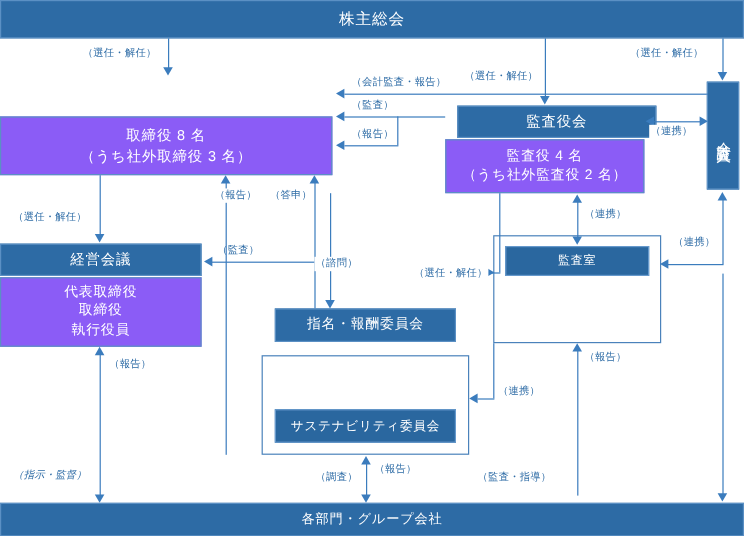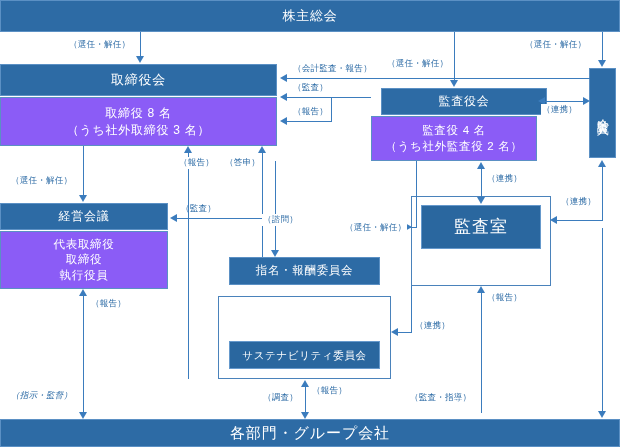--- a/index.html
+++ b/index.html
@@ -68,21 +68,20 @@
     padding:0 1px;
   }
 </style>
 </head>
 <body>
 
 <div id="stage">
 
   <div class="box" style="left:0px;top:0px;width:620px;height:32px;font-size:13px;">株主総会</div>
 
-  <div class="box" style="left:0px;top:64px;width:277px;height:32px;font-size:13px;">取締役会</div>
 
   <div class="box sub" style="left:0px;top:97px;width:277px;height:49px;font-size:12px;">取締役 8 名
 （うち社外取締役 3 名）</div>
 
   <div class="box" style="left:381px;top:88px;width:166px;height:27px;font-size:12px;">監査役会</div>
 
   <div class="box sub" style="left:371px;top:116px;width:166px;height:45px;font-size:11.5px;">監査役 4 名
 （うち社外監査役 2 名）</div>
 
   <div class="vbox" style="left:589px;top:68px;width:27px;height:90px;font-size:12px;">会計監査人</div>
@@ -92,23 +91,23 @@
   <div class="box sub" style="left:0px;top:231px;width:168px;height:58px;font-size:11.5px;">代表取締役
 取締役
 執行役員</div>
 
   <div class="box" style="left:229px;top:257px;width:151px;height:28px;font-size:11.5px;">指名・報酬委員会</div>
 
   <div class="group" style="left:218px;top:296px;width:173px;height:83px;"></div>
   <div class="box inner" style="left:229px;top:341px;width:151px;height:28px;font-size:10.5px;">サステナビリティ委員会</div>
 
   <div class="group" style="left:411px;top:196px;width:140px;height:90px;"></div>
-  <div class="box inner" style="left:421px;top:205px;width:120px;height:44px;font-size:17px;">監査室</div>
-
-  <div class="box" style="left:0px;top:419px;width:620px;height:28px;font-size:15px;">各部門・グループ会社</div>
+  <div class="box inner" style="left:421px;top:205px;width:120px;height:25px;font-size:10px;">監査室</div>
+
+  <div class="box" style="left:0px;top:419px;width:620px;height:28px;font-size:11px;">各部門・グループ会社</div>
 
   <div class="v" style="left:140px;top:32px;height:25px;"></div>
   <div class="ar down" style="left:135.5px;top:56px;"></div>
   <div class="lbl" style="left:68px;top:39px;">（選任・解任）</div>
 
   <div class="v" style="left:454px;top:32px;height:49px;"></div>
   <div class="ar down" style="left:449.5px;top:80px;"></div>
   <div class="lbl" style="left:386px;top:58px;">（選任・解任）</div>
 
   <div class="v" style="left:602px;top:32px;height:29px;"></div>
@@ -187,15 +186,15 @@
   <div class="ar down" style="left:300.5px;top:412px;"></div>
   <div class="lbl" style="left:262px;top:392px;">（調査）</div>
   <div class="lbl" style="left:311px;top:385px;">（報告）</div>
 
   <div class="v" style="left:481px;top:292px;height:121px;"></div>
   <div class="ar up" style="left:476.5px;top:286px;"></div>
   <div class="lbl" style="left:486px;top:292px;">（報告）</div>
 
   <div class="v" style="left:602px;top:228px;height:184px;"></div>
   <div class="ar down" style="left:597.5px;top:411px;"></div>
-  <div class="lbl" style="left:409px;top:392px;">（監査・指導）</div>
+  <div class="lbl" style="left:397px;top:392px;">（監査・指導）</div>
 
 </div>
 
 </body></html>

